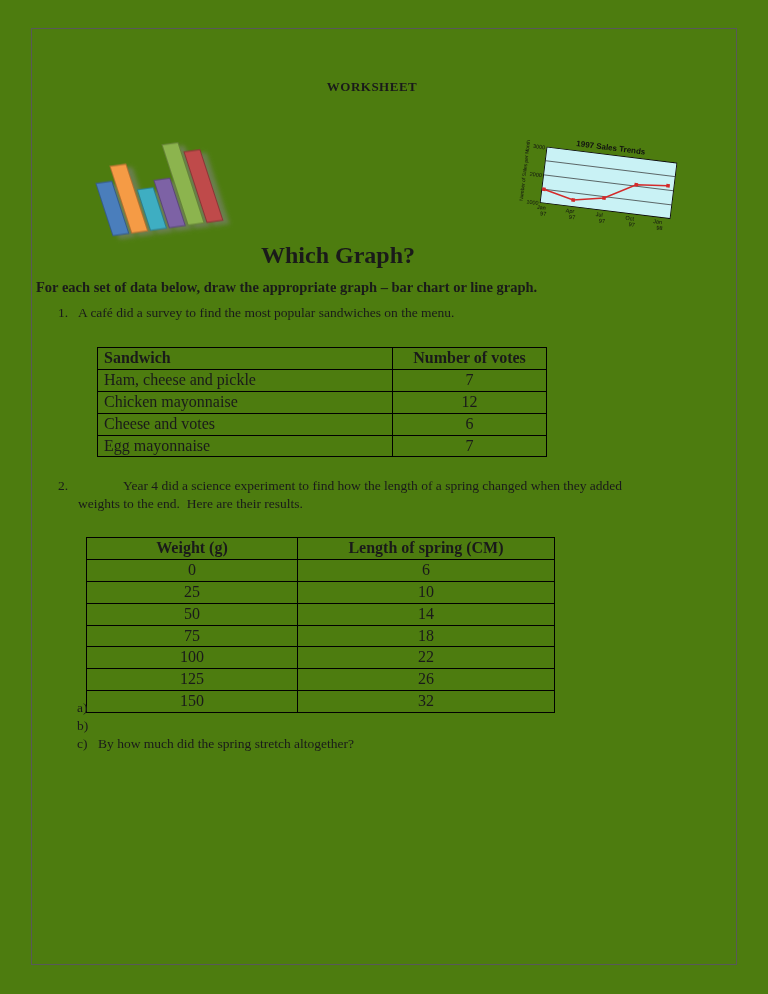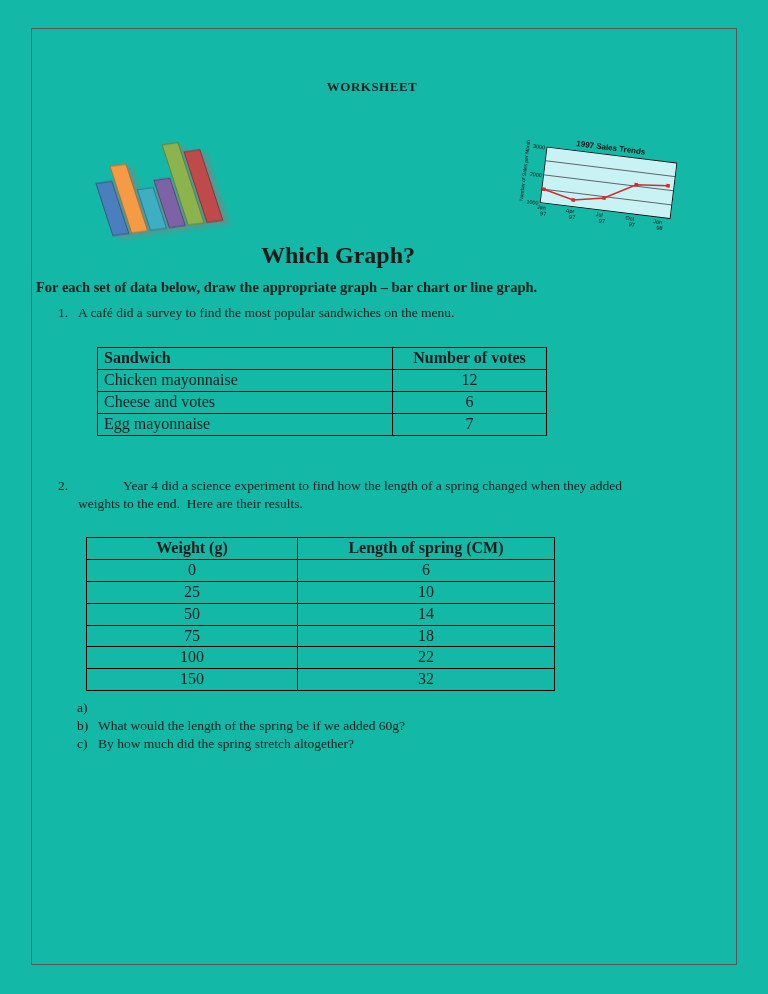--- a/index.html
+++ b/index.html
@@ -1,18 +1,18 @@
 <!DOCTYPE html>
 <html><head>
 <meta charset="utf-8">
 <style>
   * { margin:0; padding:0; box-sizing:border-box; }
   html,body { background:#ffffff; }
   .page {
-    position:relative; width:768px; height:994px; background:#14b8a6;
+    position:relative; width:768px; height:994px; background:#4d7c0f;
     font-family:"Liberation Serif", serif; color:#1a1a1a; overflow:hidden;
   }
   .border-rect {
     position:absolute; left:31px; top:28px; width:706px; height:937px;
     border:1.5px solid #58585a; background:transparent;
   }
   .ws-title {
     position:absolute; left:0; top:79px; width:744px; text-align:center;
     font-size:13px; font-weight:bold; letter-spacing:0.5px;
   }
@@ -129,20 +129,24 @@
   <span class="q-number" style="left:58px; top:305px;">1.</span>
   <span class="q-text" style="left:78px; top:305px;">A café did a survey to find the most popular sandwiches on the menu.</span>
 
   <table class="t1">
     <tbody>
         <tr>
       <th class="c1">Sandwich</th>
       <th class="c2">Number of votes</th>
     </tr>
     <tr>
+      <td class="c1">Ham, cheese and pickle</td>
+      <td class="c2">7</td>
+    </tr>
+    <tr>
       <td class="c1">Chicken mayonnaise</td>
       <td class="c2">12</td>
     </tr>
     <tr>
       <td class="c1">Cheese and votes</td>
       <td class="c2">6</td>
     </tr>
     <tr>
       <td class="c1">Egg mayonnaise</td>
       <td class="c2">7</td>
@@ -174,25 +178,28 @@
     </tr>
     <tr>
       <td class="c1">75</td>
       <td class="c2">18</td>
     </tr>
     <tr>
       <td class="c1">100</td>
       <td class="c2">22</td>
     </tr>
     <tr>
+      <td class="c1">125</td>
+      <td class="c2">26</td>
+    </tr>
+    <tr>
       <td class="c1">150</td>
       <td class="c2">32</td>
     </tr>
   </tbody>
     </table>
 
   <span class="q-number" style="left:77px; top:700px;">a)</span>
   <span class="q-number" style="left:77px; top:718px;">b)</span>
-  <span class="q-text" style="left:98px; top:718px;">What would the length of the spring be if we added 60g?</span>
   <span class="q-number" style="left:77px; top:736px;">c)</span>
   <span class="q-text" style="left:98px; top:736px;">By how much did the spring stretch altogether?</span>
 
 </div>
 
 </body></html>

